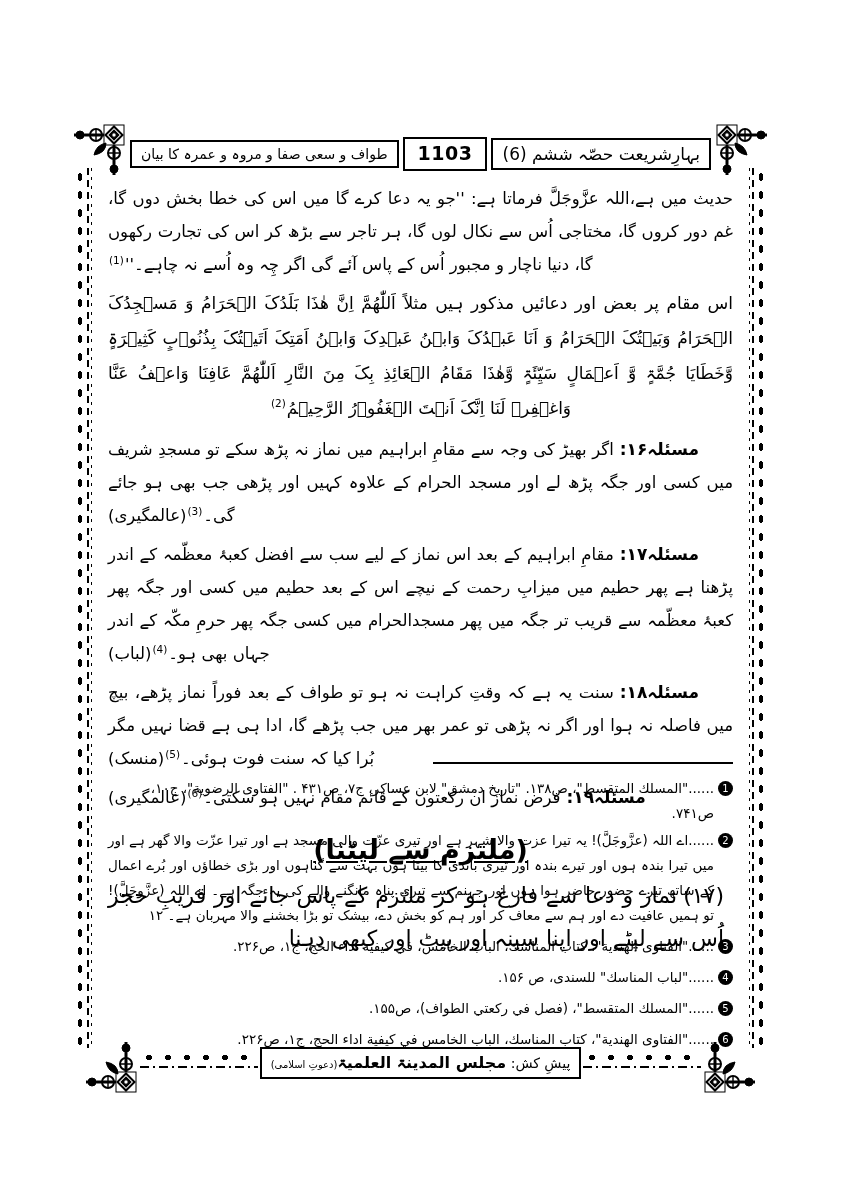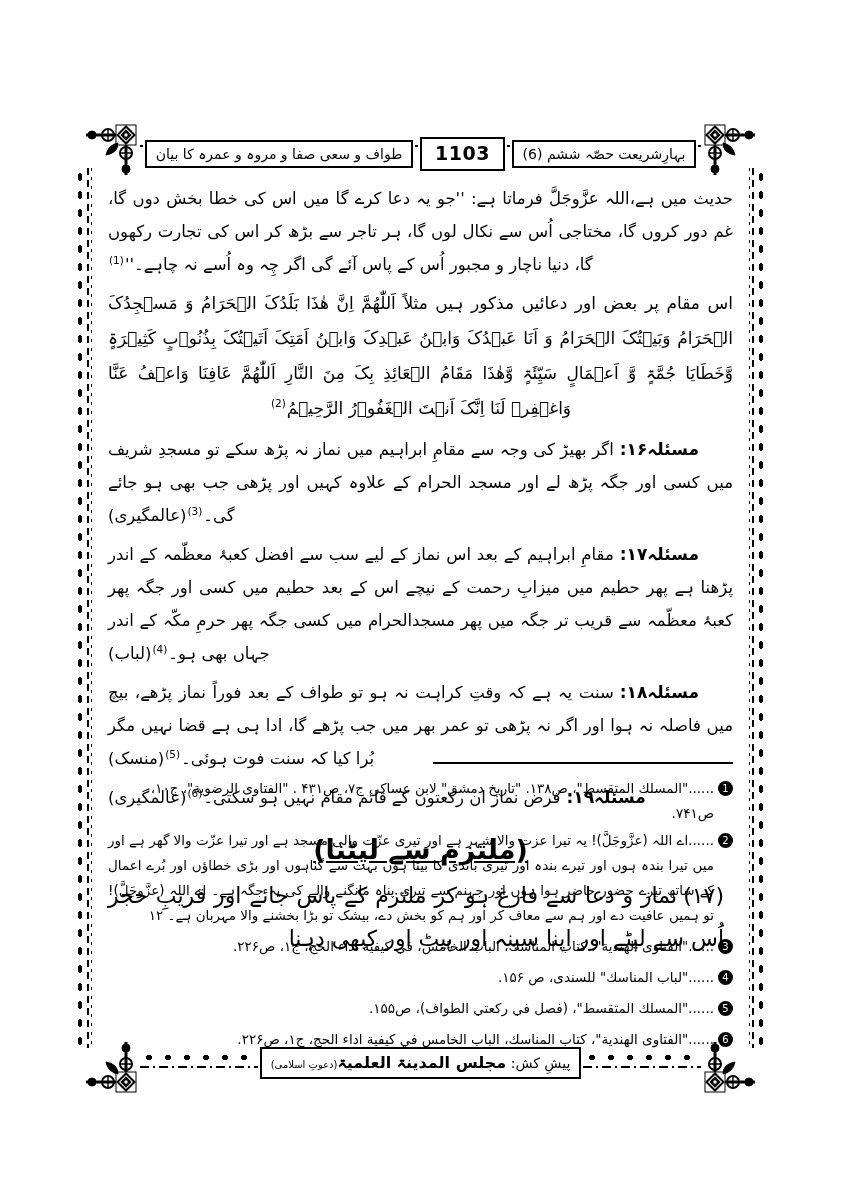--- a/index.html
+++ b/index.html
@@ -109,21 +109,21 @@
     flex: 0 0 auto;
     font-family: "DejaVu Sans", "Liberation Sans", sans-serif;
   }
   .boxlabel.pageno {
     font-weight: bold;
     font-size: 19px;
     padding: 1px 13px;
     letter-spacing: .5px;
   }
   .boxlabel.chapter { font-size: 14px; }
-  .boxlabel.booktitle { font-size: 14px; }
+  .boxlabel.booktitle { font-size: 17px; }
   .boxlabel.publisher { font-size: 14px; }
   .boxlabel.publisher b { font-size: 16px; }
   .boxlabel.publisher .small { font-size: 10px; }
 
   
   .content {
     position: absolute;
     top: 182px;
     right: 108px;
     left: 108px;

